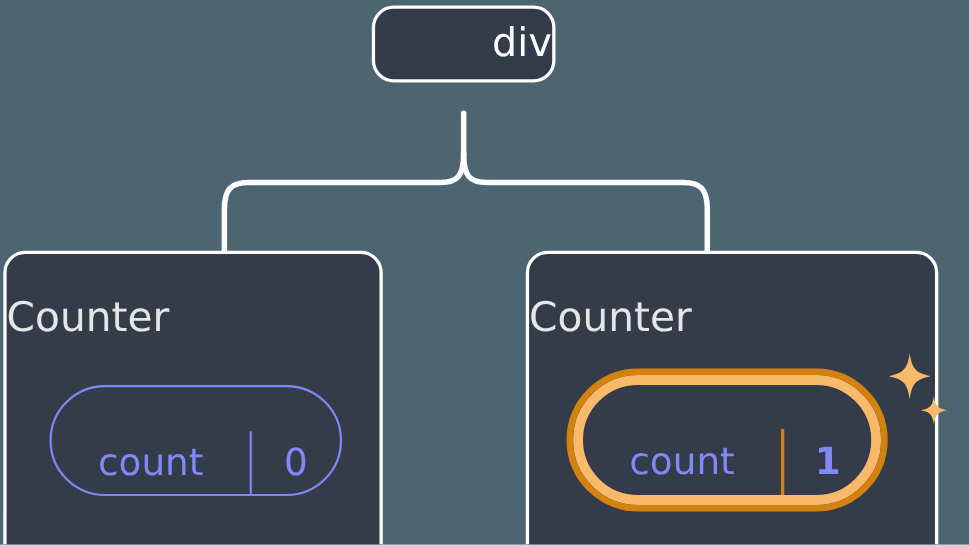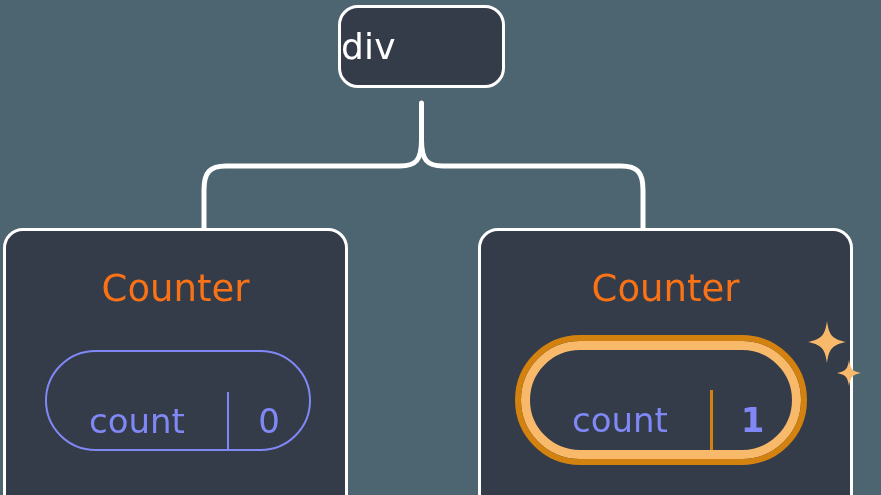--- a/index.html
+++ b/index.html
@@ -31,24 +31,24 @@
     position: absolute;
     box-sizing: border-box;
     background: #343b49;
     border: 3px solid #ffffff;
     border-radius: 20px;
   }
   #div-node {
     left: 338px;
     top: 5px;
     width: 167px;
-    height: 83px;
+    height: 70px;
     display: flex;
     align-items: center;
-    justify-content: flex-start;
+    justify-content: flex-end;
   }
   .div-label {
     color: #ffffff;
     font-size: 36px;
     line-height: 1;
     letter-spacing: 0.2px;
   }
   .counter-node {
     top: 228px;
     height: 290px;
@@ -59,22 +59,21 @@
   }
   #counter-right {
     left: 478px;
     width: 375px;
   }
   .counter-title {
     position: absolute;
     left: 0;
     right: 0;
     top: 39px;
-    text-align: center;
-    color: #f97316;
+    color: #e5e5e5;
     font-size: 37px;
     line-height: 1;
   }
   .pill {
     position: absolute;
     box-sizing: border-box;
     display: flex;
     align-items: stretch;
     border-radius: 999px;
   }

